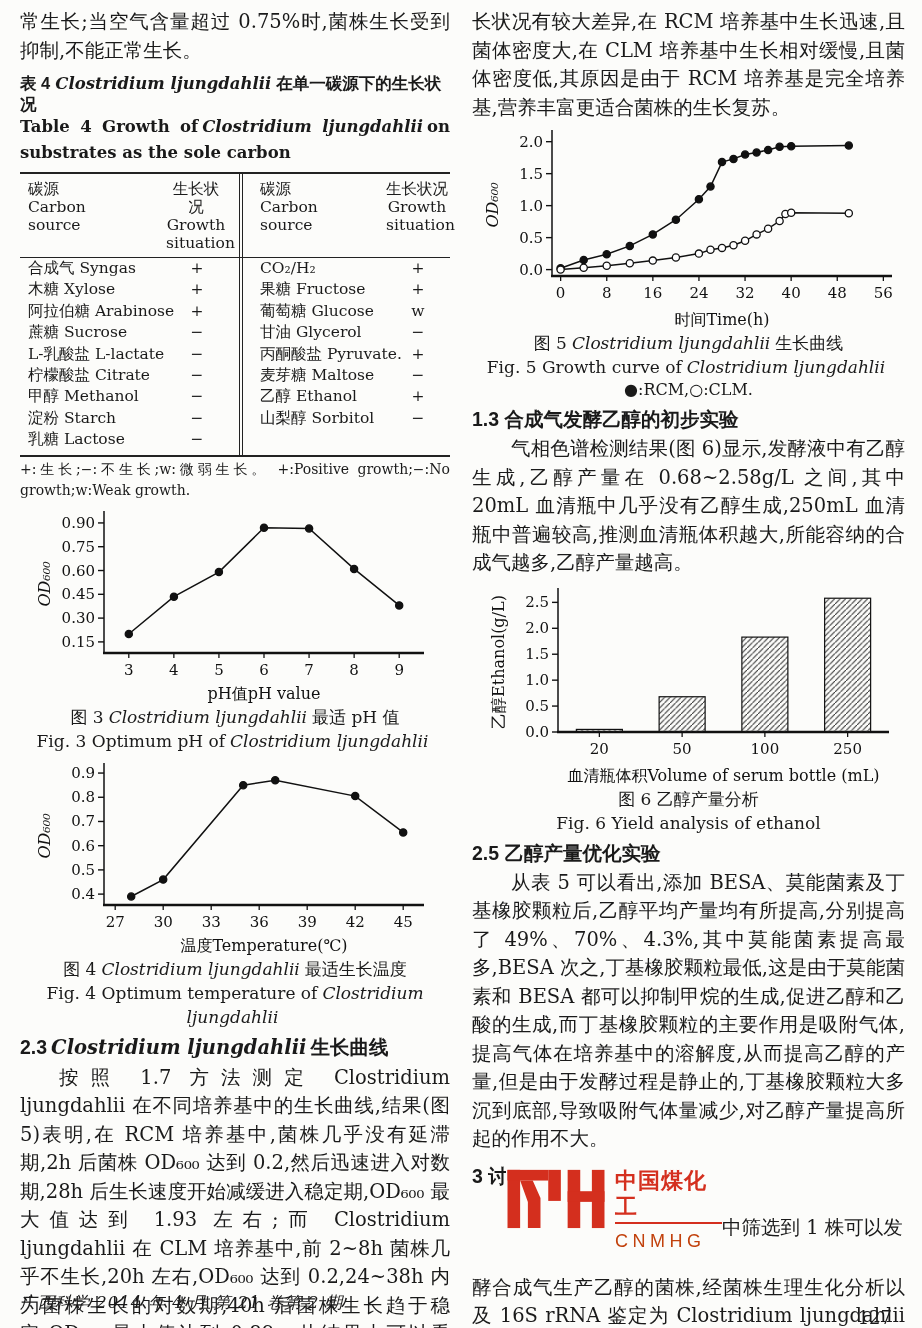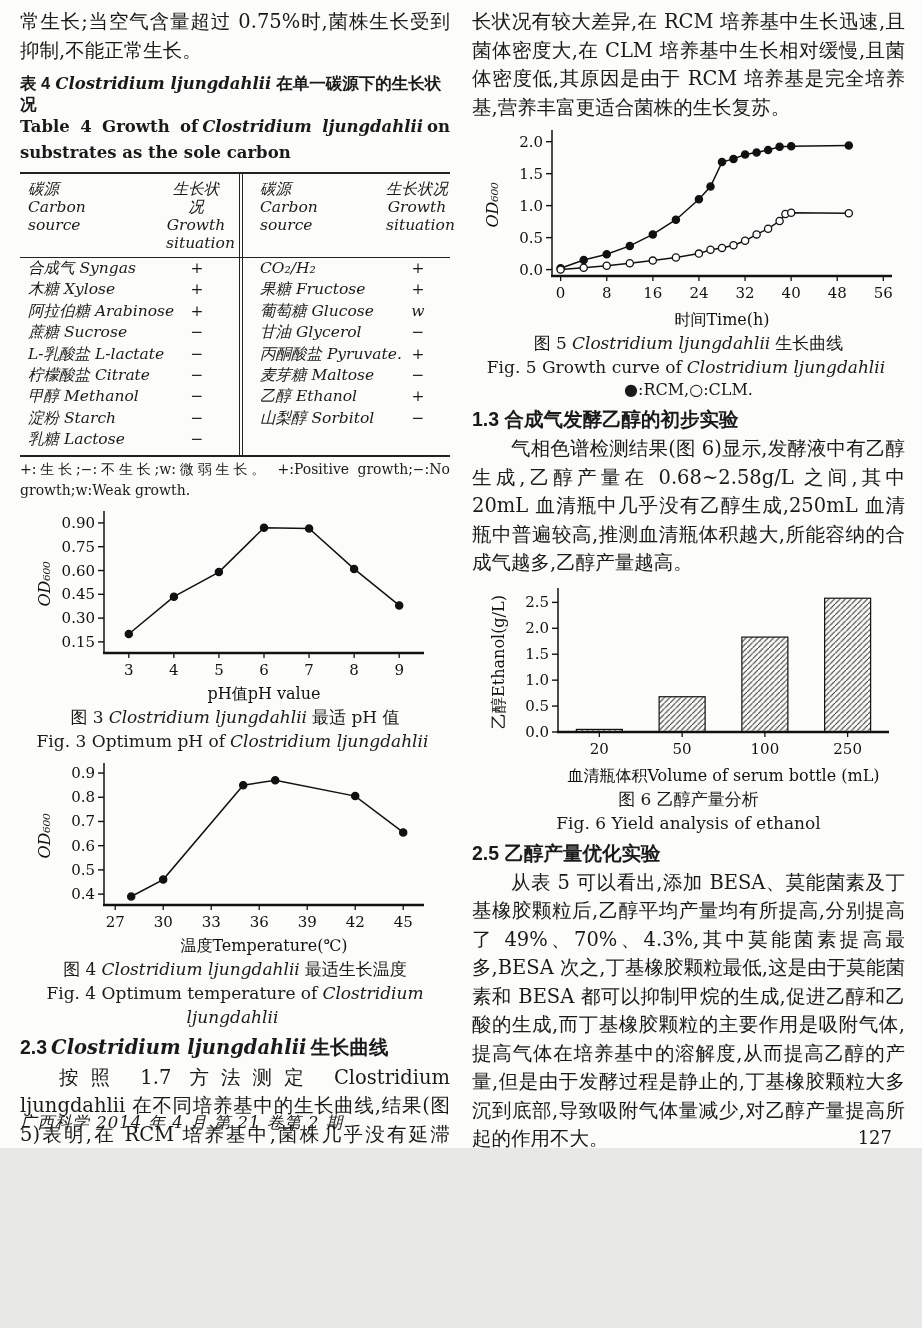--- a/index.html
+++ b/index.html
@@ -1,18 +1,18 @@
 <!DOCTYPE html>
 <html><head>
 <meta charset="utf-8">
 <style>
   * { margin:0; padding:0; box-sizing:border-box; }
   html,body { background:#e8e8e6; }
   .page {
-    position:relative; width:922px; height:1148px; margin:0 auto;
+    position:relative; width:922px; height:1328px; margin:0 auto;
     background:#fcfcfa; color:#1a1a1a;
     font-family:"DejaVu Serif","Liberation Serif",serif;
     overflow:hidden;
   }
   .col { position:absolute; top:8px; }
   .col-left  { left:20px;  width:430px; }
   .col-right { left:472px; width:433px; }
 
   p.body { font-size:19.5px; line-height:28.5px; text-align:justify; }
   p.indent { text-indent:2em; }
@@ -28,21 +28,21 @@
   
   .tbl-cap-zh {
     font-family:"Liberation Sans","DejaVu Sans",sans-serif;
     font-weight:bold; font-size:16.5px; line-height:20px; margin-top:8px;
   }
   .tbl-cap-zh .sp-it-b { margin:0 5px; }
   .tbl-cap-en {
     font-weight:bold; font-size:16.5px; line-height:26px; text-align:justify;
   }
   .tbl-cap-en .sp-it-b { margin:0 4px; }
-  .tbl { position:relative; margin-top:6px; border-top:2.2px solid #222; border-bottom:2.2px solid #222; padding:2px 0 4px 0;font-style:italic; }
+  .tbl { position:relative; margin-top:6px; border-top:2.2px solid #222; border-bottom:2.2px solid #222; padding:2px 0 4px 0; }
   .tbl-mid { position:absolute; left:219px; top:0; bottom:0; width:4px;
              border-left:1.4px solid #222; border-right:1.4px solid #222; }
   .tbl-row, .tbl-head { display:grid; grid-template-columns:146px 62px 24px 134px 64px; }
   .tbl-head { border-bottom:1.6px solid #222; padding:4px 0 5px 0; }
   .tbl-head .hcell { font-size:15.5px; line-height:18px; padding-left:8px; }
   .tbl-head .hcell.r { text-align:center; padding-left:0; padding-right:2px; }
   .tbl-row > div { font-size:15.5px; line-height:21.4px; }
   .tbl-row .name { padding-left:8px; white-space:nowrap; }
   .tbl-row .val  { text-align:center; }
   .tbl-foot { font-size:14px; line-height:21px; text-align:justify; margin-top:2px; }

